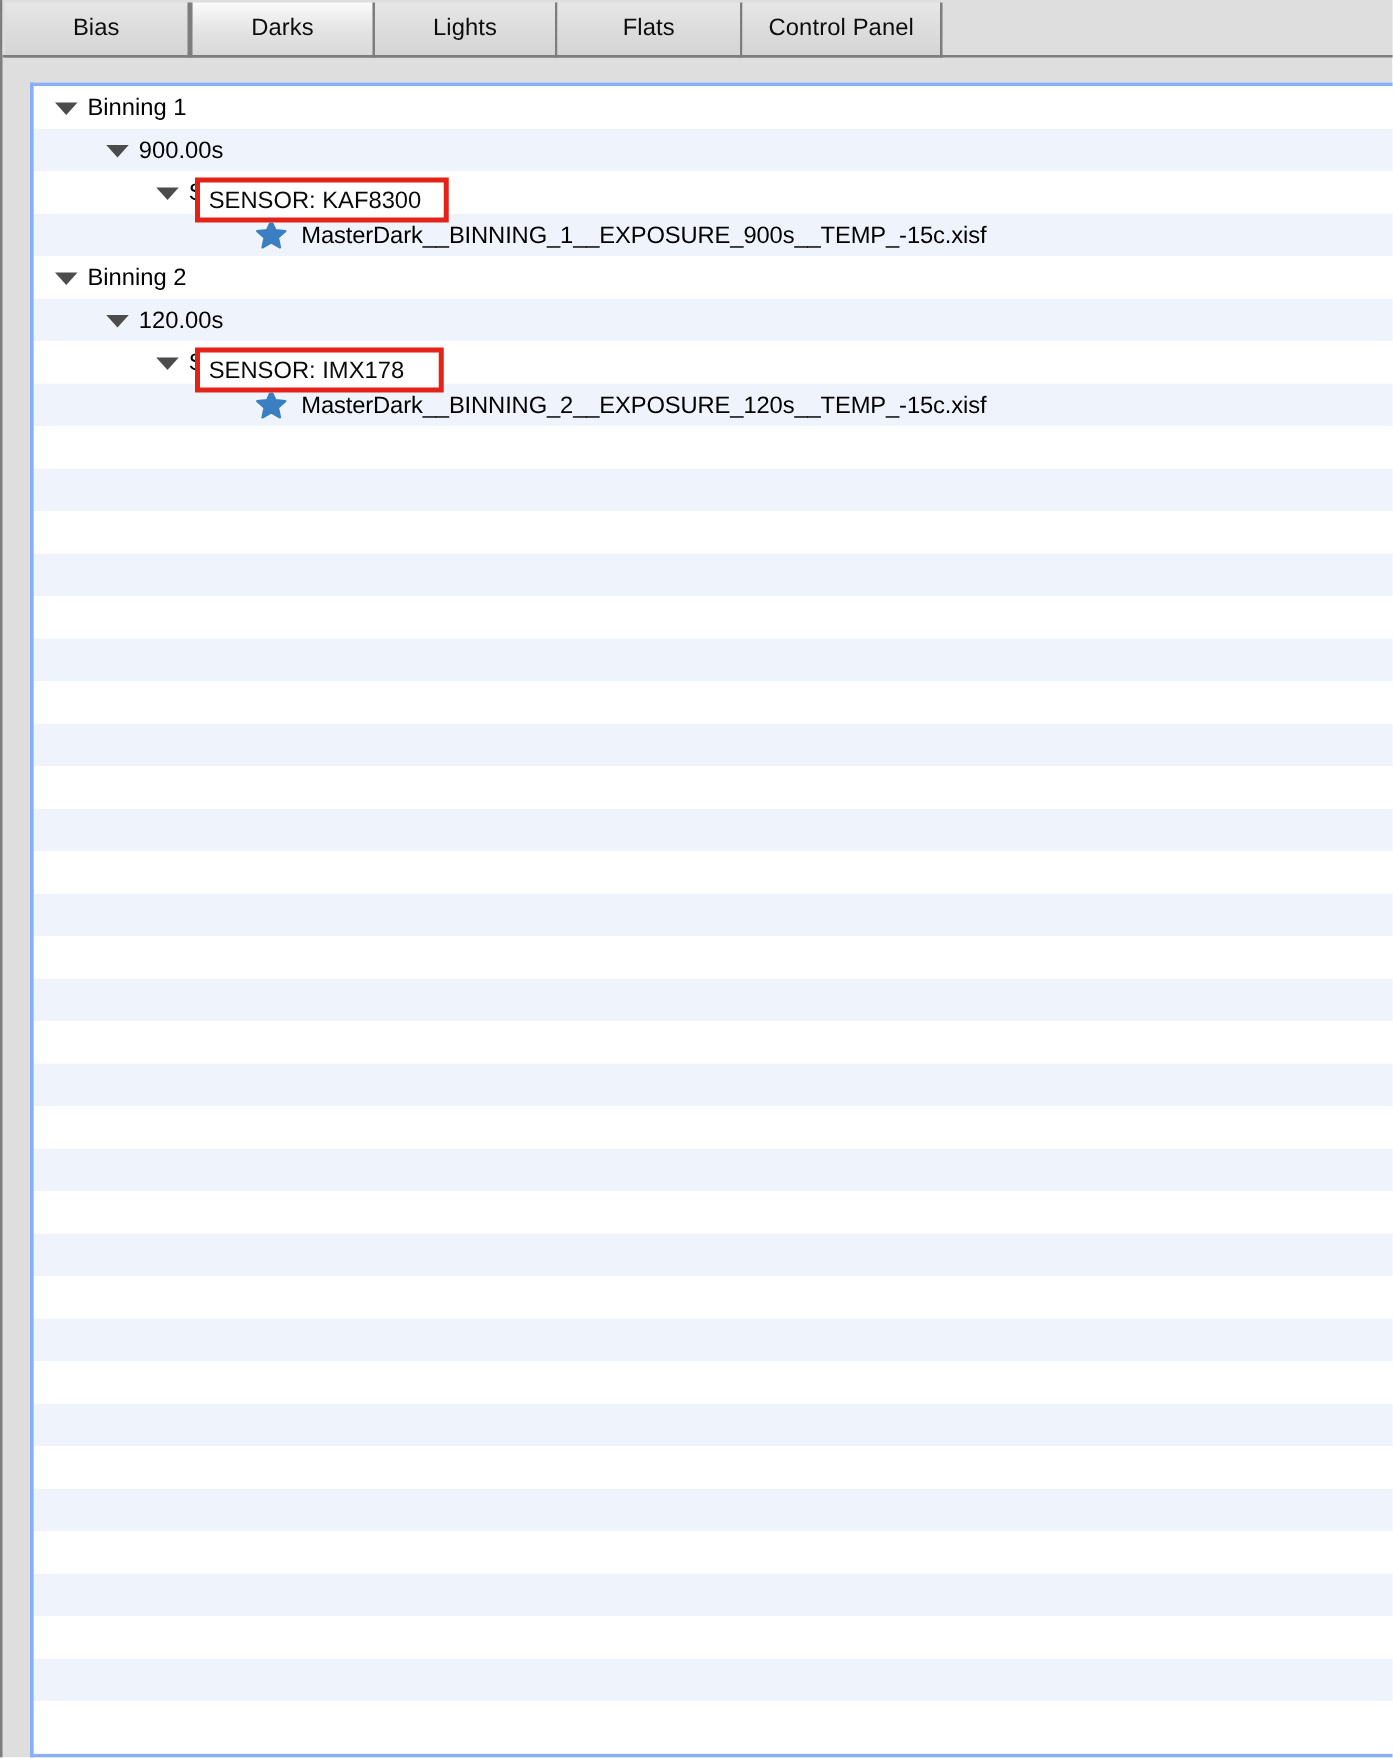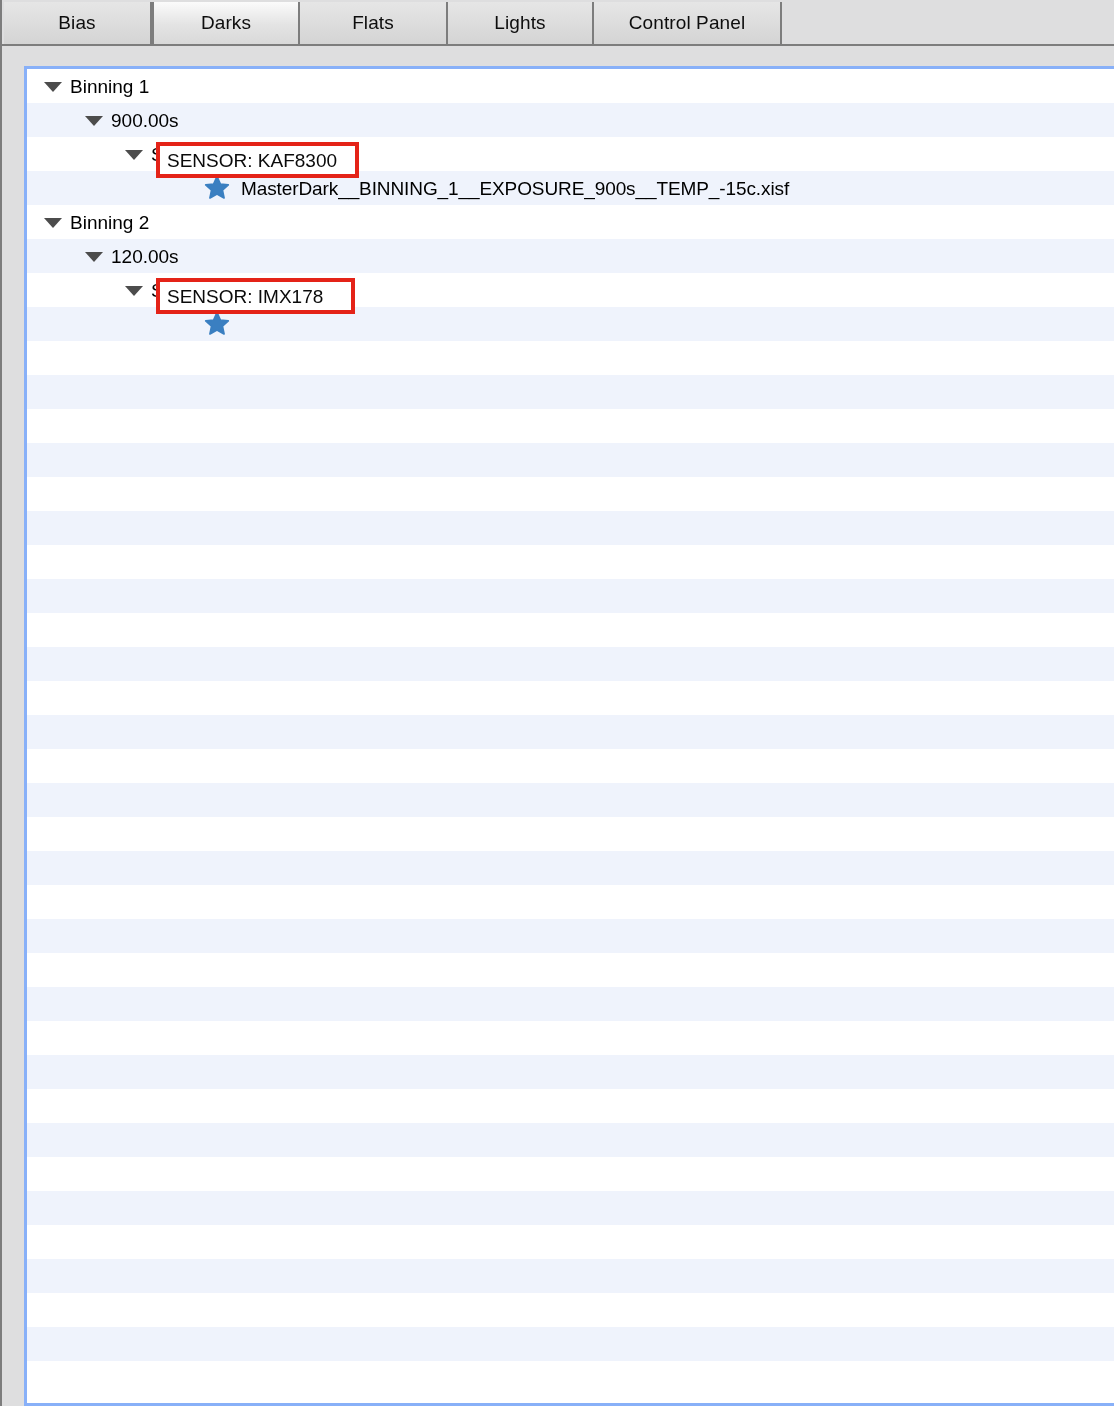--- a/index.html
+++ b/index.html
@@ -168,27 +168,27 @@
 <div id="app">
 
   <div class="tabbar">
     <div class="tabs" id="tabs-container">
         <div class="tab" style="width: 148px;">
           <span>Bias</span>
         </div>
         <div class="tab selected" style="width: 148px;">
           <span>Darks</span>
         </div>
+        <div class="tab" style="width: 146px;">
+          <span>Lights</span>
+        </div>
         <div class="tab" style="width: 148px;">
           <span>Flats</span>
         </div>
-        <div class="tab" style="width: 146px;">
-          <span>Lights</span>
-        </div>
-        <div class="tab" style="width: 188px;">
+        <div class="tab" style="width: 160px;">
           <span>Control Panel</span>
         </div>
       </div>
     <div class="tabbar-underline"></div>
   </div>
 
   <div class="tree-wrap">
     <div class="tree" id="tree-container">
         <div class="row ind-0">
           <span class="twisty"></span>
@@ -217,20 +217,21 @@
           <span class="label">120.00s</span>
         </div>
         <div class="row ind-2">
           <span class="twisty"></span>
           <span class="label">SENSOR: IMX178</span>
         </div>
         <div class="row ind-3 alt">
           <svg viewBox="0 0 24 24" class="star">
             <path d="M12 1.6 L15.1 8.3 L22.4 9.1 L17.0 14.0 L18.5 21.2 L12 17.6 L5.5 21.2 L7.0 14.0 L1.6 9.1 L8.9 8.3 Z" fill="#3a7fc1" stroke="#3a7fc1" stroke-width="1.6" stroke-linejoin="round"></path>
           </svg>
+          <span class="label file">MasterDark__BINNING_2__EXPOSURE_120s__TEMP_-15c.xisf</span>
         </div>
         <div class="row"></div>
         <div class="row alt"></div>
         <div class="row"></div>
         <div class="row alt"></div>
         <div class="row"></div>
         <div class="row alt"></div>
         <div class="row"></div>
         <div class="row alt"></div>
         <div class="row"></div>

